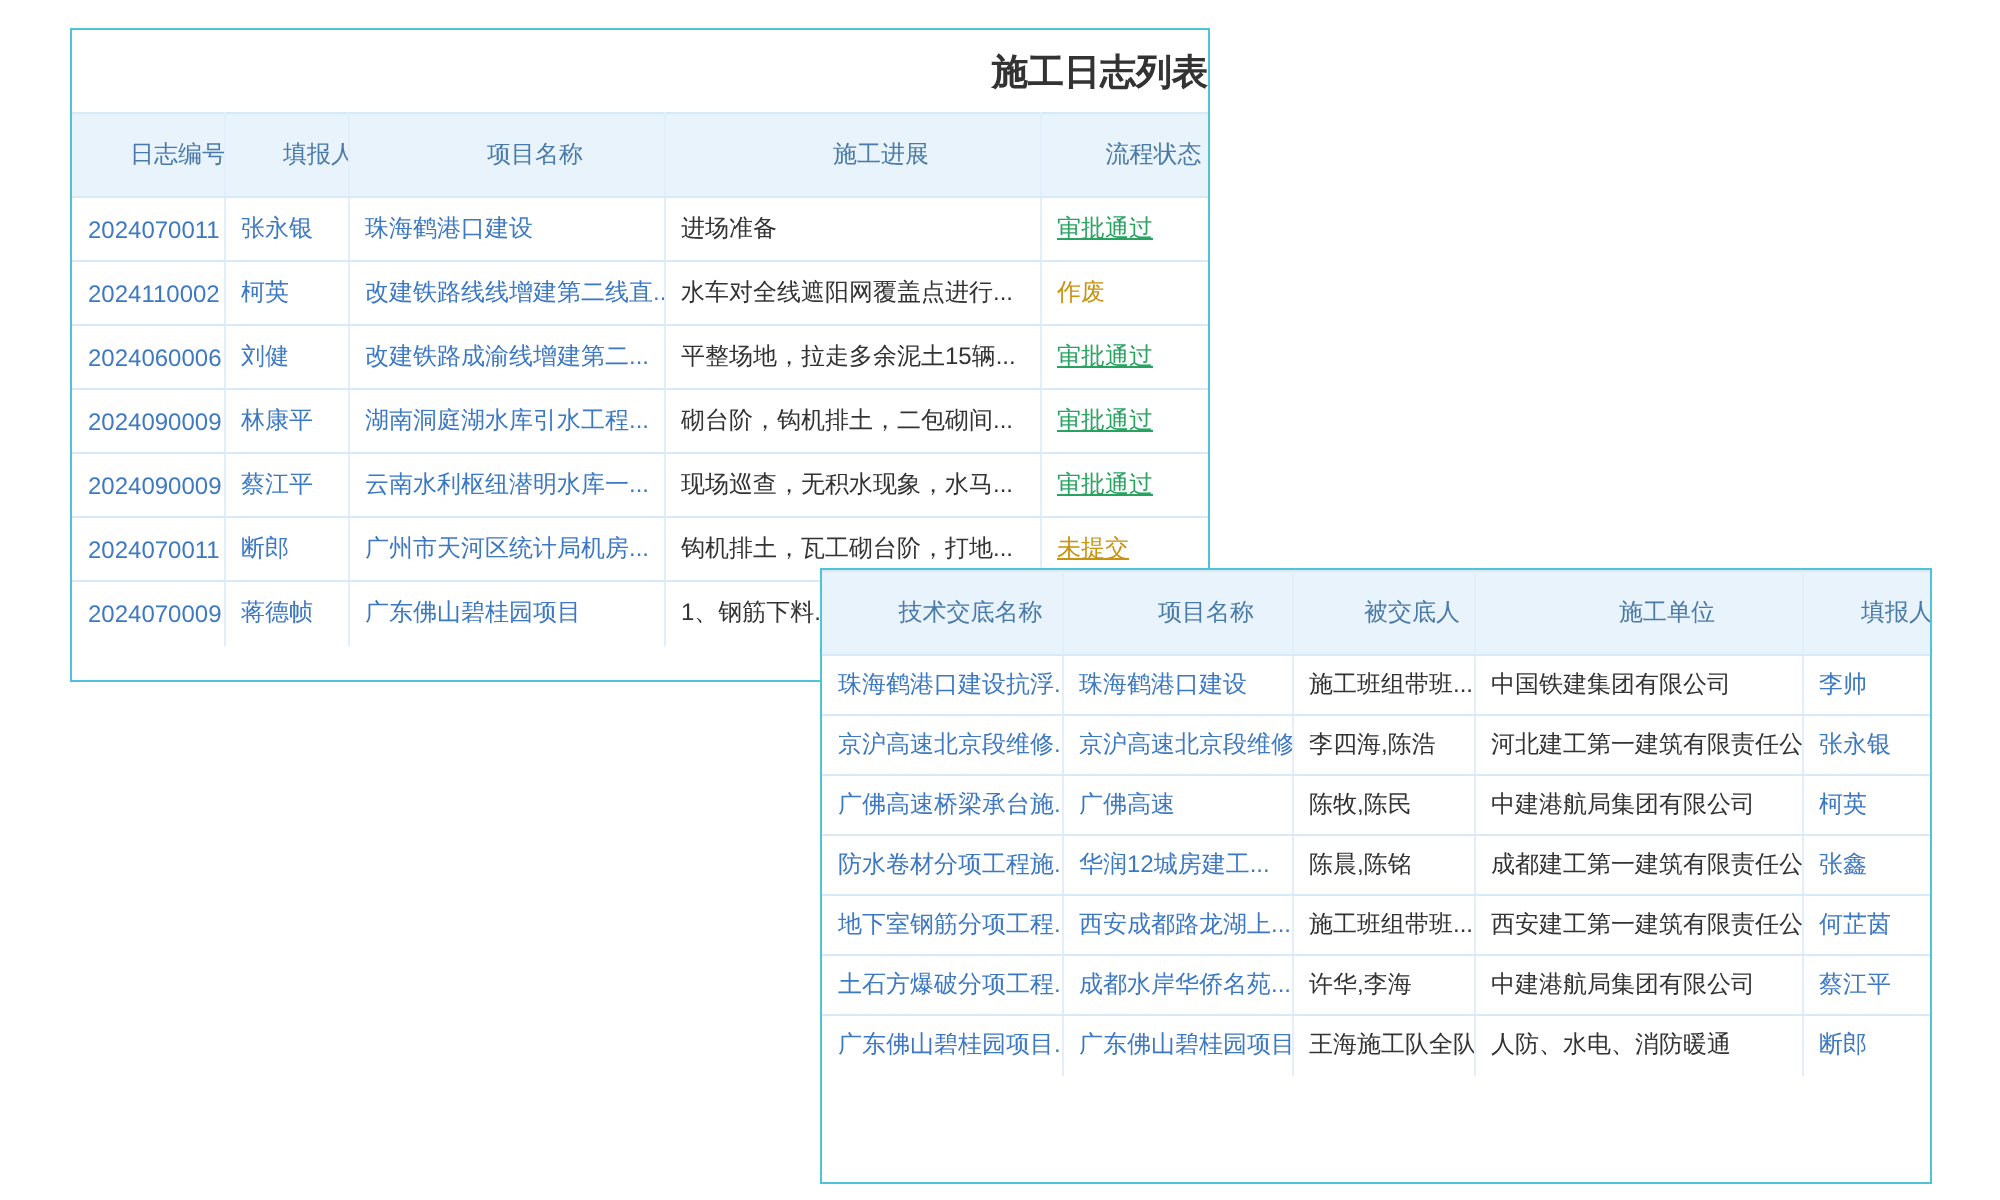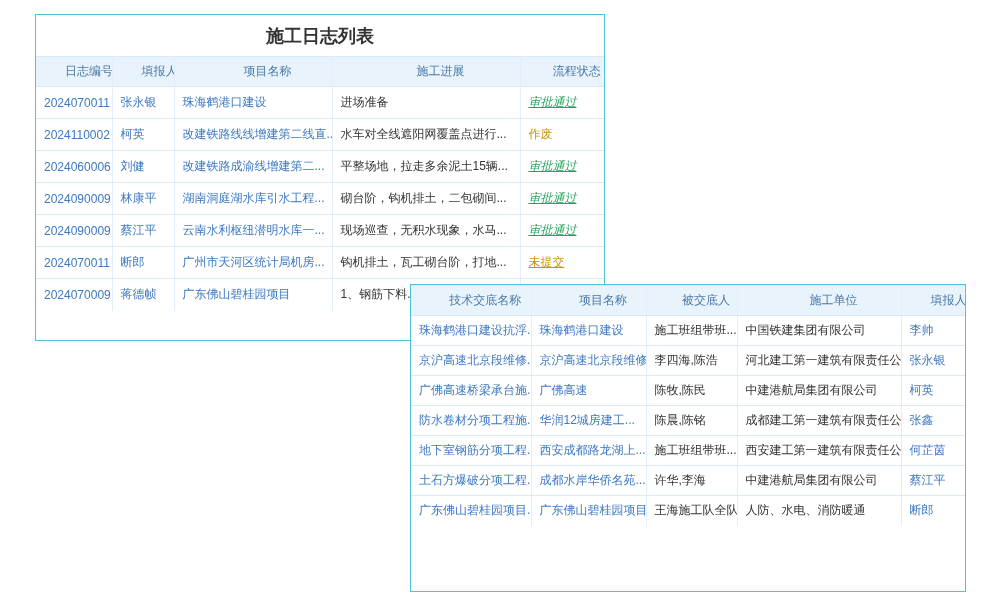--- a/index.html
+++ b/index.html
@@ -18,59 +18,59 @@
   body{
     font-family:"Liberation Sans","DejaVu Sans",sans-serif;
     width:1000px;height:600px;position:relative;overflow:hidden;
   }
   .panel{
     position:absolute;
     background:#ffffff;
     border:1px solid var(--panel-border);
   }
   .panel-title{
-    text-align:center;
+    text-align:right;
     font-weight:bold;
     font-size:18px;
     color:var(--text-dark);
     padding:9px 0 8px 0;
   }
   table{
     width:100%;
     border-collapse:collapse;
     table-layout:fixed;
     font-size:12px;
   }
   thead th{
     background:var(--header-bg);
     color:var(--header-text);
     font-weight:normal;
     text-align:center;
-    height:30px;
+    height:42px;
     border-top:1px solid var(--row-border);
     border-bottom:1px solid var(--row-border);
     border-right:1px solid var(--col-border);
     white-space:nowrap;overflow:hidden;padding-left:29px;
   }
   thead th:last-child{border-right:none;}
   tbody td{
     height:32px;
     border-bottom:1px solid var(--row-border);
     border-right:1px solid var(--col-border);
     white-space:nowrap;overflow:hidden;
     padding:0 8px;
     color:var(--text-dark);
   }
   tbody td:last-child{border-right:none;}
   #panel2 tbody td{height:30px;}
   tbody tr:last-child td{border-bottom:none;}
   .lnk{color:var(--link-blue);cursor:pointer;margin-left:24px;}
   .center{text-align:left;}
   .left{text-align:left;}
-  .st-approved{color:var(--status-green);text-decoration:underline;cursor:pointer;font-style:italic;}
+  .st-approved{color:var(--status-green);text-decoration:underline;cursor:pointer;}
   .st-unsubmitted{color:var(--status-orange);text-decoration:underline;cursor:pointer;}
   .st-voided{color:var(--status-orange);}
   #panel1{left:35px;top:14px;width:570px;height:327px;z-index:1;}
   #panel2{left:410px;top:284px;width:556px;height:308px;z-index:2;}
   #panel2 .panel-title{font-size:17px;padding:8px 0;}
 </style>
 </head>
 <body>
 
 <div class="panel" id="panel1">

